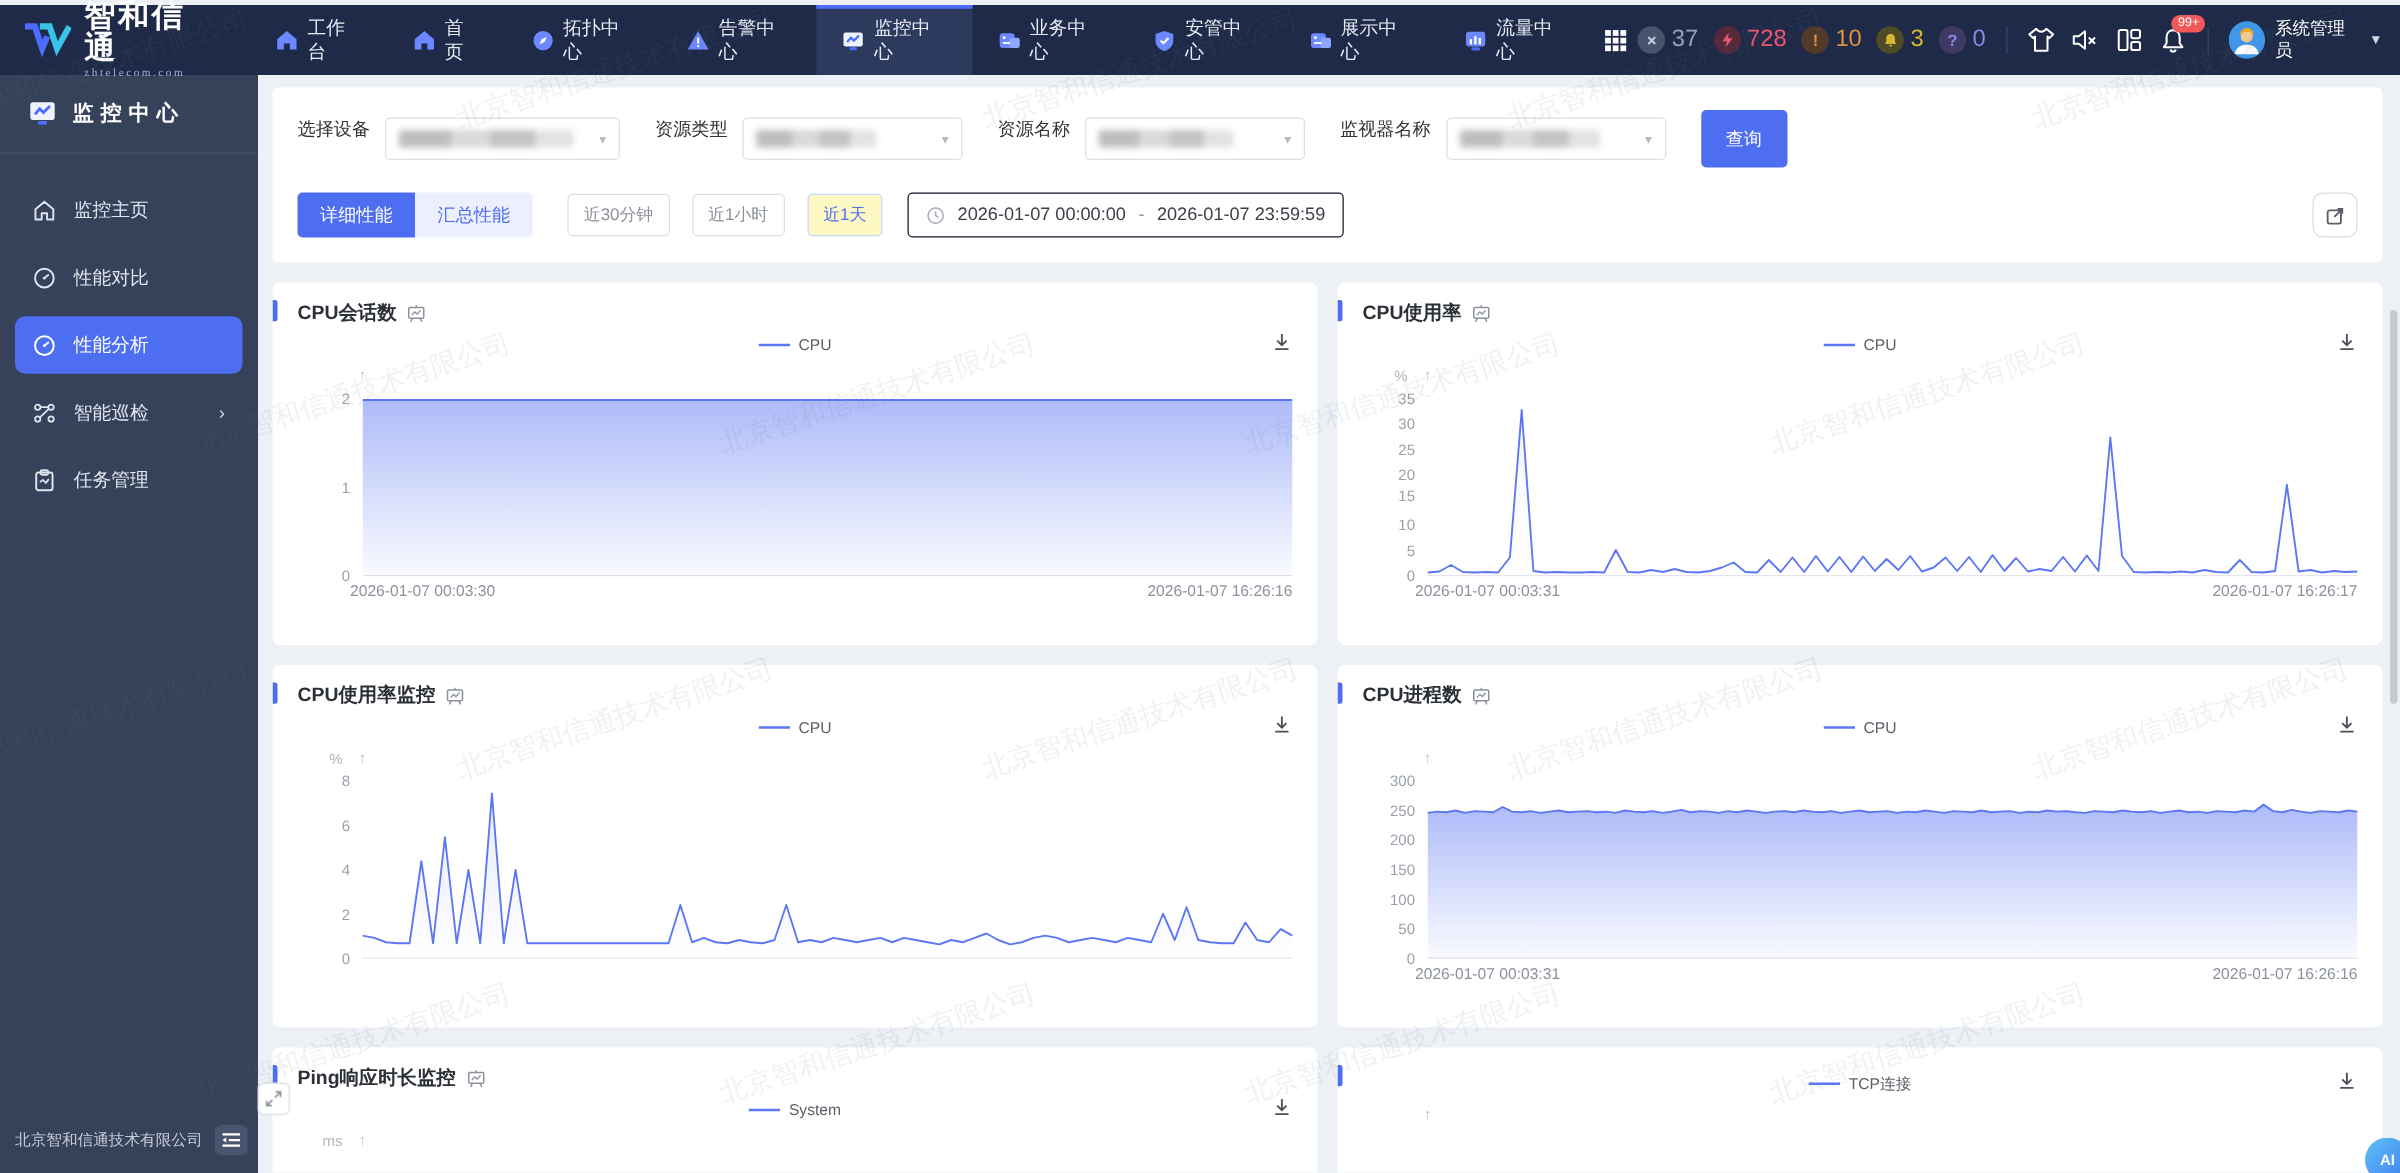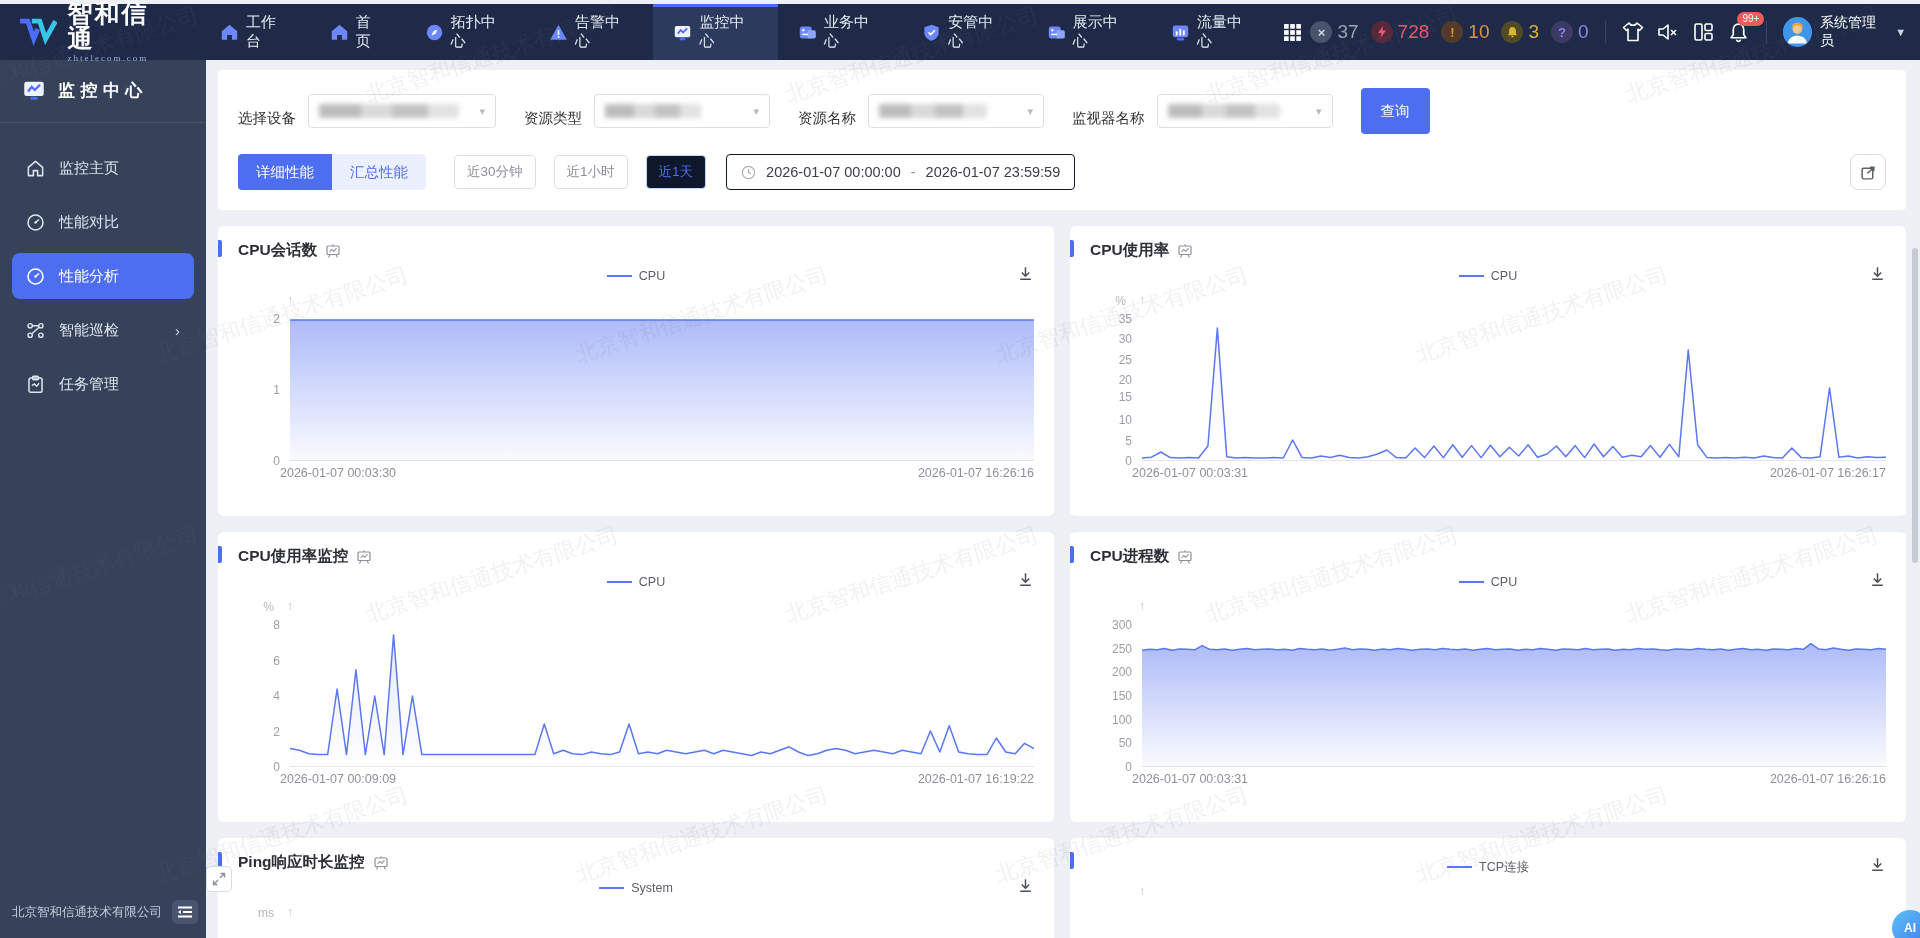--- a/index.html
+++ b/index.html
@@ -43,33 +43,33 @@
   .sb-item .chev { margin-left:auto; font-size:15px; color:#cfd6e2; }
   .sb-footer { margin-top:auto; display:flex; align-items:center; gap:10px; padding:14px 12px; }
   .sb-company { color:#c6cbd8; font-size:12.5px; white-space:nowrap; }
   .collapse-btn { width:26px; height:24px; background:#49546e; border-radius:5px; display:flex; align-items:center; justify-content:center; cursor:pointer; flex:0 0 auto; }
 
   
   .main { position:absolute; top:56px; left:206px; width:1714px; height:882px; overflow:hidden; padding:14px 14px 0 12px; }
   .filter-card { background:#fff; border-radius:4px; padding:18px 20px 20px 20px; }
   .f-row { display:flex; align-items:center; }
   .f-row1 { gap:28px; }
-  .f-group { display:flex; align-items:flex-end; gap:12px; }
+  .f-group { display:flex; align-items:flex-start; gap:12px; }
   .f-label { font-size:14.5px; color:#333; white-space:nowrap; }
   .sel { width:176px; height:34px; border:1px solid #dcdfe6; border-radius:4px; display:flex; align-items:center; padding:0 10px; gap:6px; background:#fff; cursor:pointer; }
   .blob { height:14px; border-radius:2px; filter:blur(2.5px); background:linear-gradient(90deg,#bdbdbd 0 30%,#d9d9d9 30% 52%,#c3c3c3 52% 78%,#e2e2e2 78%); }
   .sel .sel-caret { margin-left:auto; color:#b4b9c2; font-size:11px; }
   .btn-query { background:#4e6ef2; color:#fff; border:none; border-radius:4px; height:46px; padding:4px 20px; font-size:14.5px; cursor:pointer; }
   .f-row2 { margin-top:20px; gap:10px; }
   .seg { display:flex;justify-content:center; }
   .btn-mode { height:36px; padding:0 18px; font-size:14.5px; border:none; cursor:pointer; }
   .btn-mode.on { background:#4e6ef2; color:#fff; border-radius:4px 0 0 4px; }
   .btn-mode.off { background:#eceffd; color:#4e6ef2; border-radius:0 4px 4px 0; }
   .btn-range { height:34px; padding:0 12px; font-size:13.5px; background:#fff; color:#8a8f99; border:1px solid #dcdfe6; border-radius:4px; cursor:pointer; margin-left:8px; }
-  .btn-range.on { background:#0f172a; color:#4e6ef2; border-color:#c8d5ff; }
+  .btn-range.on { background:#fef9c3; color:#4e6ef2; border-color:#c8d5ff; }
   .date-box { display:flex; align-items:center; gap:10px; border:1px solid #0f172a; border-radius:4px; height:36px; padding:0 14px; margin-left:10px; font-size:14.5px; color:#3a3f47; }
   .date-sep { color:#8a8f99; }
   .export-btn { margin-left:auto; width:36px; height:36px; border:1px solid #d9dce3; border-radius:8px; background:#fff; display:flex; align-items:center; justify-content:center; cursor:pointer; }
 
   
   .charts { margin-top:16px; display:grid; grid-template-columns:1fr 1fr; gap:16px; }
   .card { position:relative; background:#fff; border-radius:6px; height:290px; padding:14px 20px 10px 20px; overflow:hidden; }
   .accent { position:absolute; left:0; top:14px; width:4px; height:17px; background:#4e6ef2; border-radius:0 2px 2px 0; }
   .card-head { display:flex; align-items:center; gap:8px; }
   .card-title { font-size:15.5px; font-weight:bold; color:#2b2f36; }
@@ -537,24 +537,20 @@
                 <linearGradient id="grad2" x1="0" y1="0" x2="0" y2="1">
                   <stop offset="0" stop-color="#5b77f2" stop-opacity="0.16"></stop>
                   <stop offset="1" stop-color="#5b77f2" stop-opacity="0"></stop>
                 </linearGradient>
               </defs>
               <path d="M0.0,131.5 L12.7,133.3 L25.3,136.8 L38.0,137.6 L50.6,137.6 L63.3,72.0 L75.9,137.6 L88.6,52.8 L101.3,137.6 L113.9,79.0 L126.6,137.6 L139.2,17.8 L151.9,137.6 L164.6,79.0 L177.2,137.6 L189.9,137.6 L202.5,137.6 L215.2,137.6 L227.8,137.6 L240.5,137.6 L253.2,137.6 L265.8,137.6 L278.5,137.6 L291.1,137.6 L303.8,137.6 L316.5,137.6 L329.1,137.6 L341.8,107.0 L354.4,136.8 L367.1,133.3 L379.7,136.8 L392.4,137.6 L405.1,135.0 L417.7,136.8 L430.4,137.6 L443.0,135.0 L455.7,107.0 L468.4,136.8 L481.0,135.0 L493.7,136.8 L506.3,133.3 L519.0,135.0 L531.6,136.8 L544.3,135.0 L557.0,133.3 L569.6,136.8 L582.3,133.3 L594.9,135.0 L607.6,136.8 L620.3,138.5 L632.9,135.0 L645.6,136.8 L658.2,133.3 L670.9,129.8 L683.5,135.0 L696.2,138.5 L708.9,136.8 L721.5,133.3 L734.2,131.5 L746.8,133.3 L759.5,136.8 L772.2,135.0 L784.8,133.3 L797.5,135.0 L810.1,136.8 L822.8,133.3 L835.4,135.0 L848.1,136.8 L860.8,114.0 L873.4,135.0 L886.1,108.8 L898.7,135.0 L911.4,136.8 L924.1,137.6 L936.7,137.6 L949.4,121.0 L962.0,135.0 L974.7,136.8 L987.3,126.3 L1000.0,131.5 L1000,150 L0,150 Z" fill="url(#grad2)"></path>
               <path d="M0.0,131.5 L12.7,133.3 L25.3,136.8 L38.0,137.6 L50.6,137.6 L63.3,72.0 L75.9,137.6 L88.6,52.8 L101.3,137.6 L113.9,79.0 L126.6,137.6 L139.2,17.8 L151.9,137.6 L164.6,79.0 L177.2,137.6 L189.9,137.6 L202.5,137.6 L215.2,137.6 L227.8,137.6 L240.5,137.6 L253.2,137.6 L265.8,137.6 L278.5,137.6 L291.1,137.6 L303.8,137.6 L316.5,137.6 L329.1,137.6 L341.8,107.0 L354.4,136.8 L367.1,133.3 L379.7,136.8 L392.4,137.6 L405.1,135.0 L417.7,136.8 L430.4,137.6 L443.0,135.0 L455.7,107.0 L468.4,136.8 L481.0,135.0 L493.7,136.8 L506.3,133.3 L519.0,135.0 L531.6,136.8 L544.3,135.0 L557.0,133.3 L569.6,136.8 L582.3,133.3 L594.9,135.0 L607.6,136.8 L620.3,138.5 L632.9,135.0 L645.6,136.8 L658.2,133.3 L670.9,129.8 L683.5,135.0 L696.2,138.5 L708.9,136.8 L721.5,133.3 L734.2,131.5 L746.8,133.3 L759.5,136.8 L772.2,135.0 L784.8,133.3 L797.5,135.0 L810.1,136.8 L822.8,133.3 L835.4,135.0 L848.1,136.8 L860.8,114.0 L873.4,135.0 L886.1,108.8 L898.7,135.0 L911.4,136.8 L924.1,137.6 L936.7,137.6 L949.4,121.0 L962.0,135.0 L974.7,136.8 L987.3,126.3 L1000.0,131.5" fill="none" stroke="#5b77f2" stroke-width="1.5" stroke-linejoin="round" vector-effect="non-scaling-stroke"></path>
             </svg>
           </div>
       </div>
-      <div class="x-labels">
-          <span>2026-01-07 00:09:09</span>
-          <span>2026-01-07 16:19:22</span>
-        </div>
     </div>
 
     <div class="card">
       <span class="accent"></span>
       <div class="card-head">
         <span class="card-title">CPU进程数</span>
         <svg width="16" height="16" viewBox="0 0 16 16">
             <rect x="2" y="3" width="12" height="8.5" rx="1" fill="none" stroke="#8b919c" stroke-width="1.2"></rect>
             <path d="M4.5 9 L6.8 6.5 L8.8 8.3 L11.5 5.2" fill="none" stroke="#8b919c" stroke-width="1.1"></path>
             <path d="M8 1.2 V3 M5 11.5 L3.5 14.5 M11 11.5 L12.5 14.5" stroke="#8b919c" stroke-width="1.1"></path>

